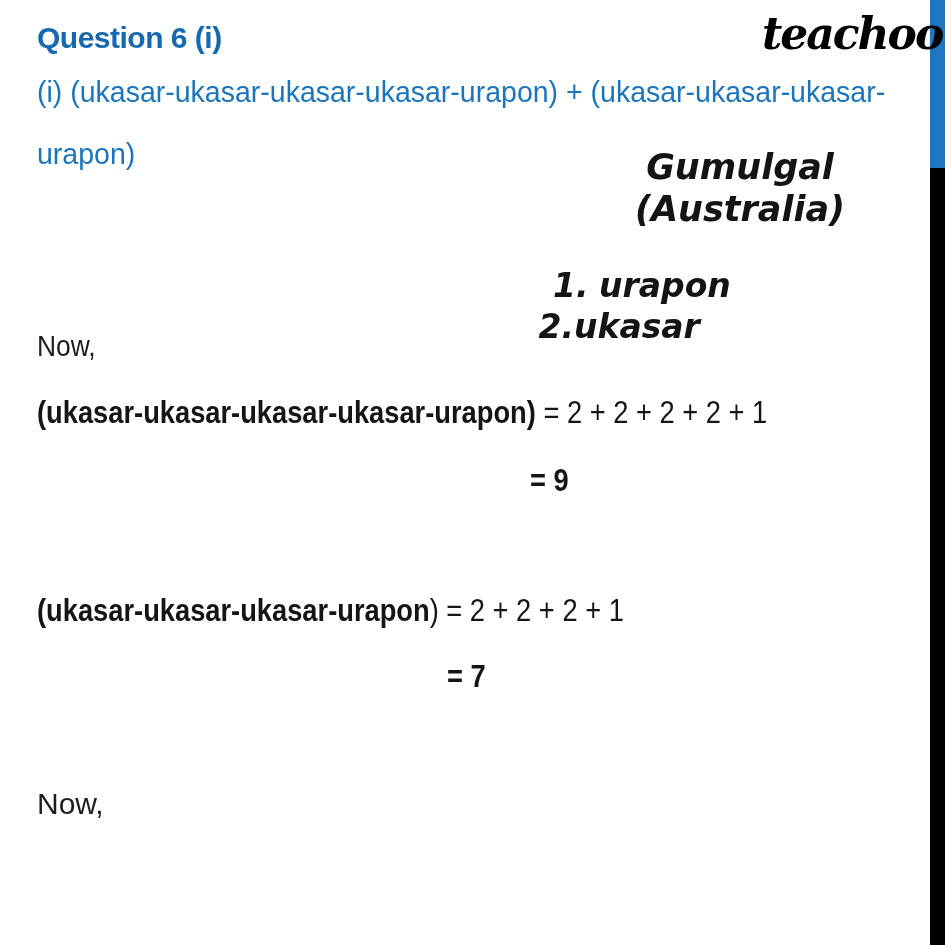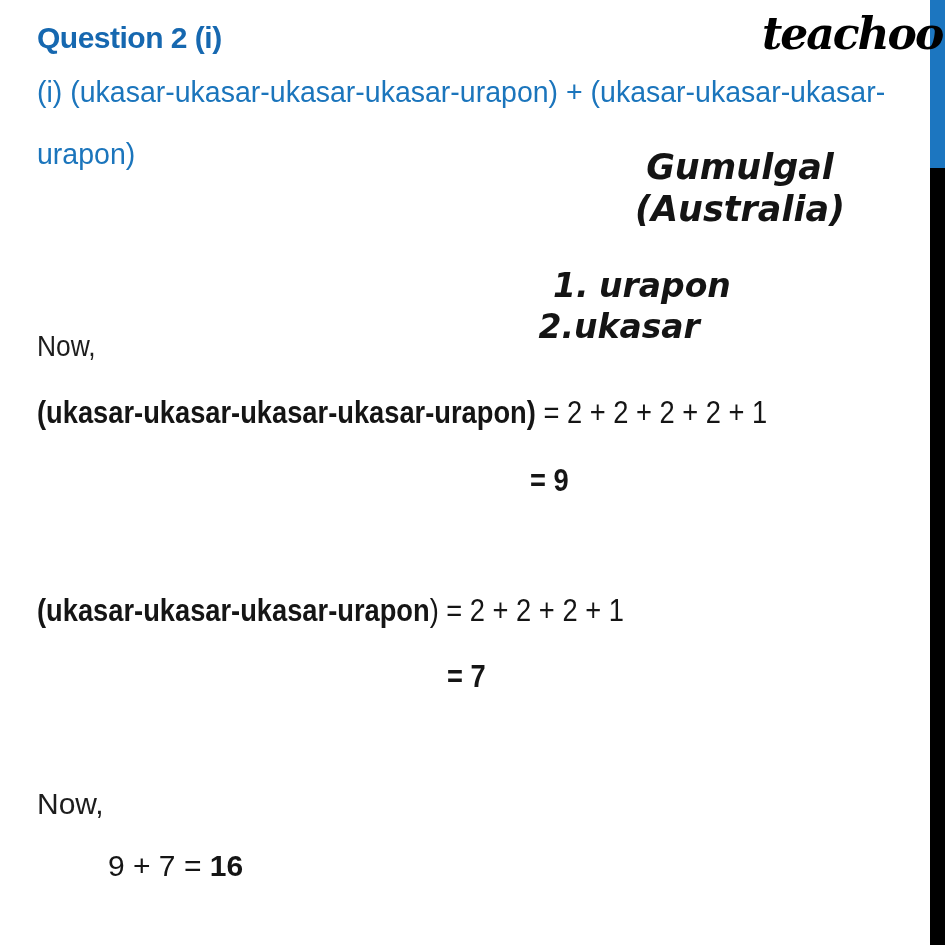--- a/index.html
+++ b/index.html
@@ -43,21 +43,21 @@
   .final-line{font-size:30px;color:#151515;}
 </style>
 </head>
 <body>
 
 <div class="doc">
 
   <div class="bar bar-blue"></div>
   <div class="bar bar-black"></div>
 
-  <div class="abs page-title" style="left:37px;top:20px;">Question 2 (i)</div>
+  <div class="abs page-title" style="left:37px;top:20px;">Question 6 (i)</div>
   <div class="abs brand" style="left:762px;top:8px;">teachoo</div>
 
   <div class="abs q-body" style="left:37px;top:74px;">(i) (ukasar-ukasar-ukasar-ukasar-urapon) + (ukasar-ukasar-ukasar-</div>
   <div class="abs q-body" style="left:37px;top:136px;">urapon)</div>
 
   <div class="abs hand hand-sub note-centered" style="left:555px;top:188px;">(Australia)</div>
   <div class="abs hand hand-title note-centered" style="left:555px;top:146px;">Gumulgal</div>
   <div class="abs hand hand-item" style="left:553px;top:230px;">
     <span class="hand-num">1.</span><span>urapon</span>
   </div>
@@ -74,17 +74,14 @@
   <div class="abs eq b cond" style="left:530px;top:462px;">= 9</div>
 
   <div class="abs eq cond" style="left:37px;top:592px;">
     <span class="b">(ukasar-ukasar-ukasar-urapon</span><span>) = 2 + 2 + 2 + 1</span>
   </div>
 
   <div class="abs eq b cond" style="left:447px;top:658px;">= 7</div>
 
   <div class="abs now" style="left:37px;top:786px;">Now,</div>
 
-  <div class="abs final-line" style="left:108px;top:848px;">
-    <span>9 + 7 = </span><span class="b">16</span>
-  </div>
 
 </div>
 
 </body></html>

